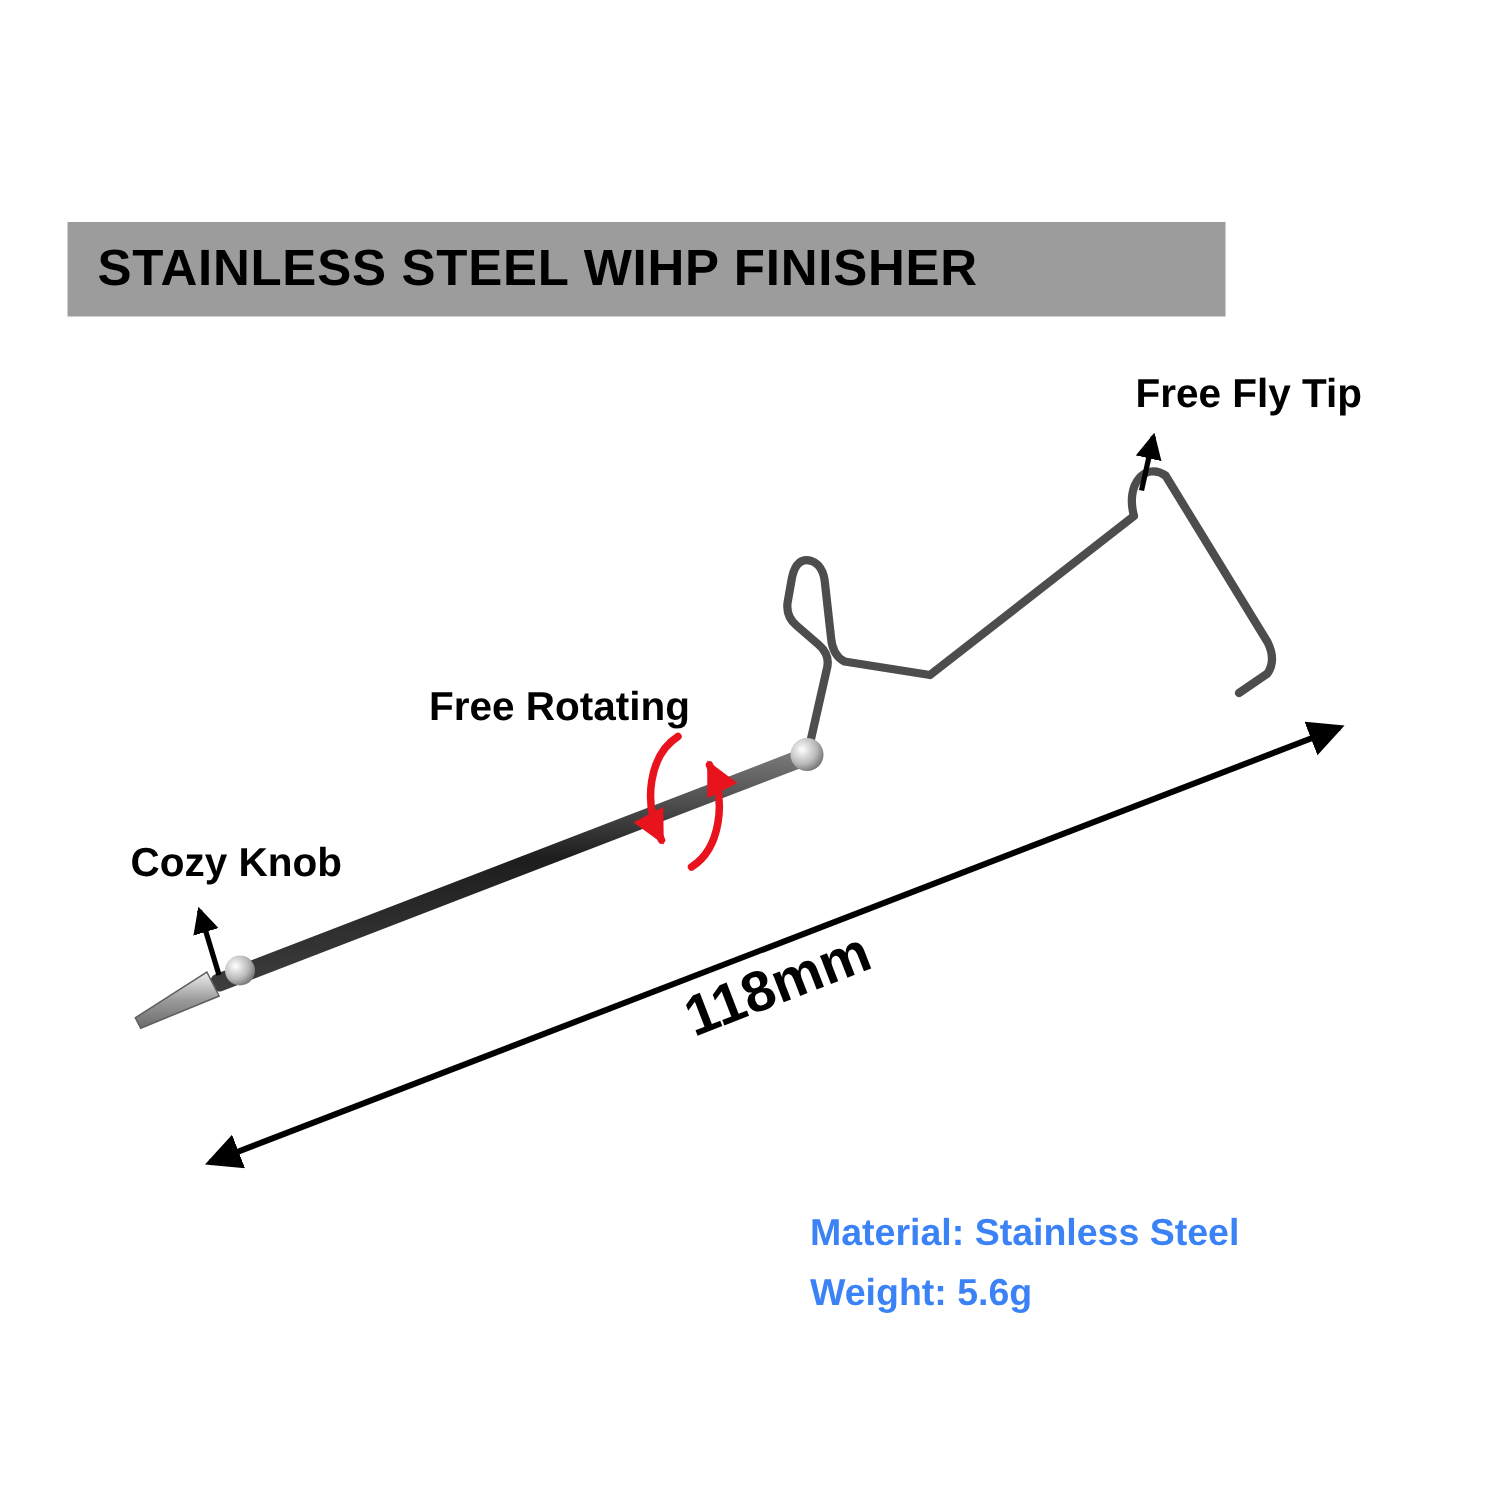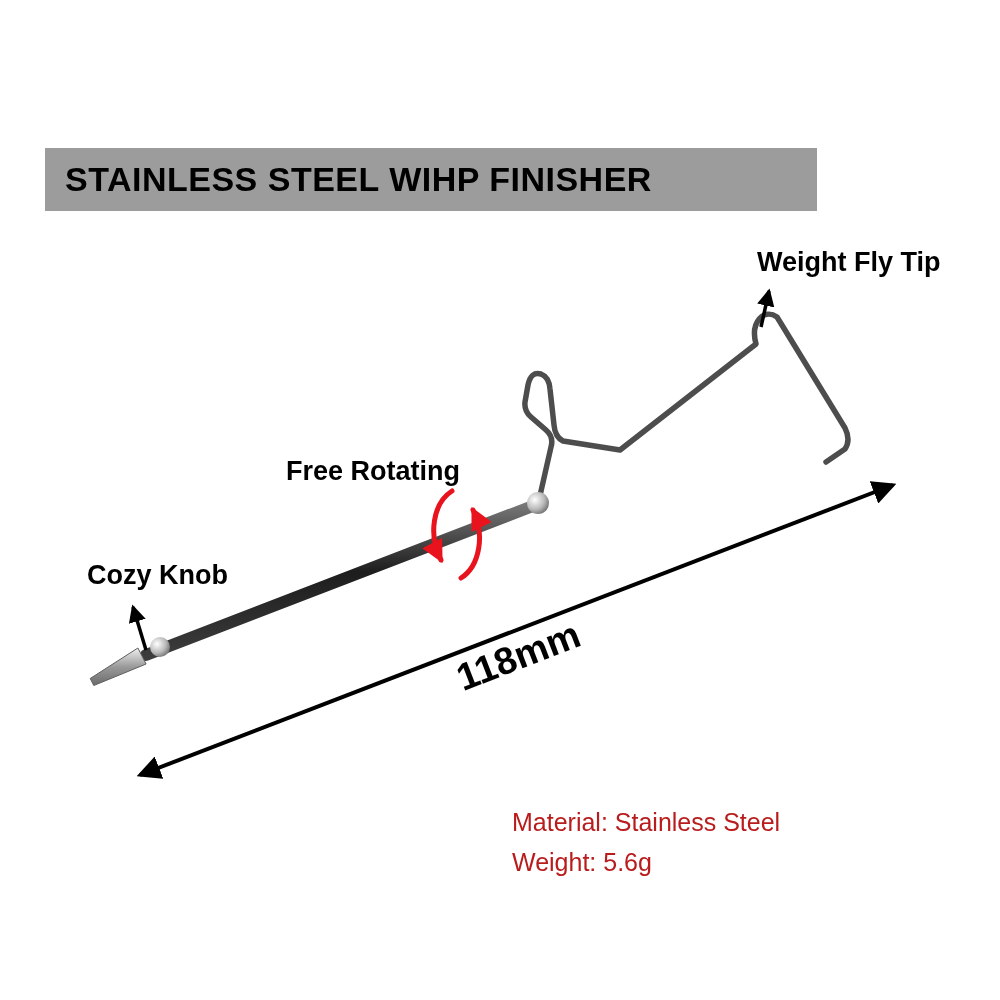--- a/index.html
+++ b/index.html
@@ -35,25 +35,25 @@
     font-size: 27px;
     font-weight: 700;
     color: #000000;
     white-space: nowrap;
   }
   #label-midge { left: 757px; top: 247px; }
   #label-rotating { left: 286px; top: 456px; }
   #label-knob { left: 67px; top: 560px; margin-left: 20px; }
   .spec-block {
     position: absolute;
-    left: 512px;
+    left: 540px;
     top: 802px;
     font-size: 25px;
-    font-weight: 400;
-    color: #b91c1c;
+    font-weight: 700;
+    color: #3b82f6;
     line-height: 40px;
   }
   svg.overlay {
     position: absolute;
     left: 0;
     top: 0;
   }
   .dim-text {
     font-size: 38px;
     font-weight: 700;
@@ -133,21 +133,21 @@
 
     <line x1="761" y1="327" x2="769" y2="291" stroke="#000000" stroke-width="3.5" marker-end="url(#blackArrowSm)"></line>
     <line x1="146" y1="650" x2="133" y2="607" stroke="#000000" stroke-width="3.5" marker-end="url(#blackArrowSm)"></line>
 
     <g>
       <line x1="140" y1="775" x2="893" y2="485" stroke="#000000" stroke-width="4" marker-start="url(#blackArrow)" marker-end="url(#blackArrow)"></line>
       <text class="dim-text" x="523" y="668" text-anchor="middle" transform="rotate(-21.2 523 668)">118mm</text>
     </g>
   </svg>
 
-  <div class="callout" id="label-midge">Weight Fly Tip</div>
+  <div class="callout" id="label-midge">Free Fly Tip</div>
   <div class="callout" id="label-rotating">Free Rotating</div>
   <div class="callout" id="label-knob">Cozy Knob</div>
 
   <div class="spec-block">
     <div>Material: Stainless Steel</div>
     <div>Weight: 5.6g</div>
   </div>
 
 </div>
 

